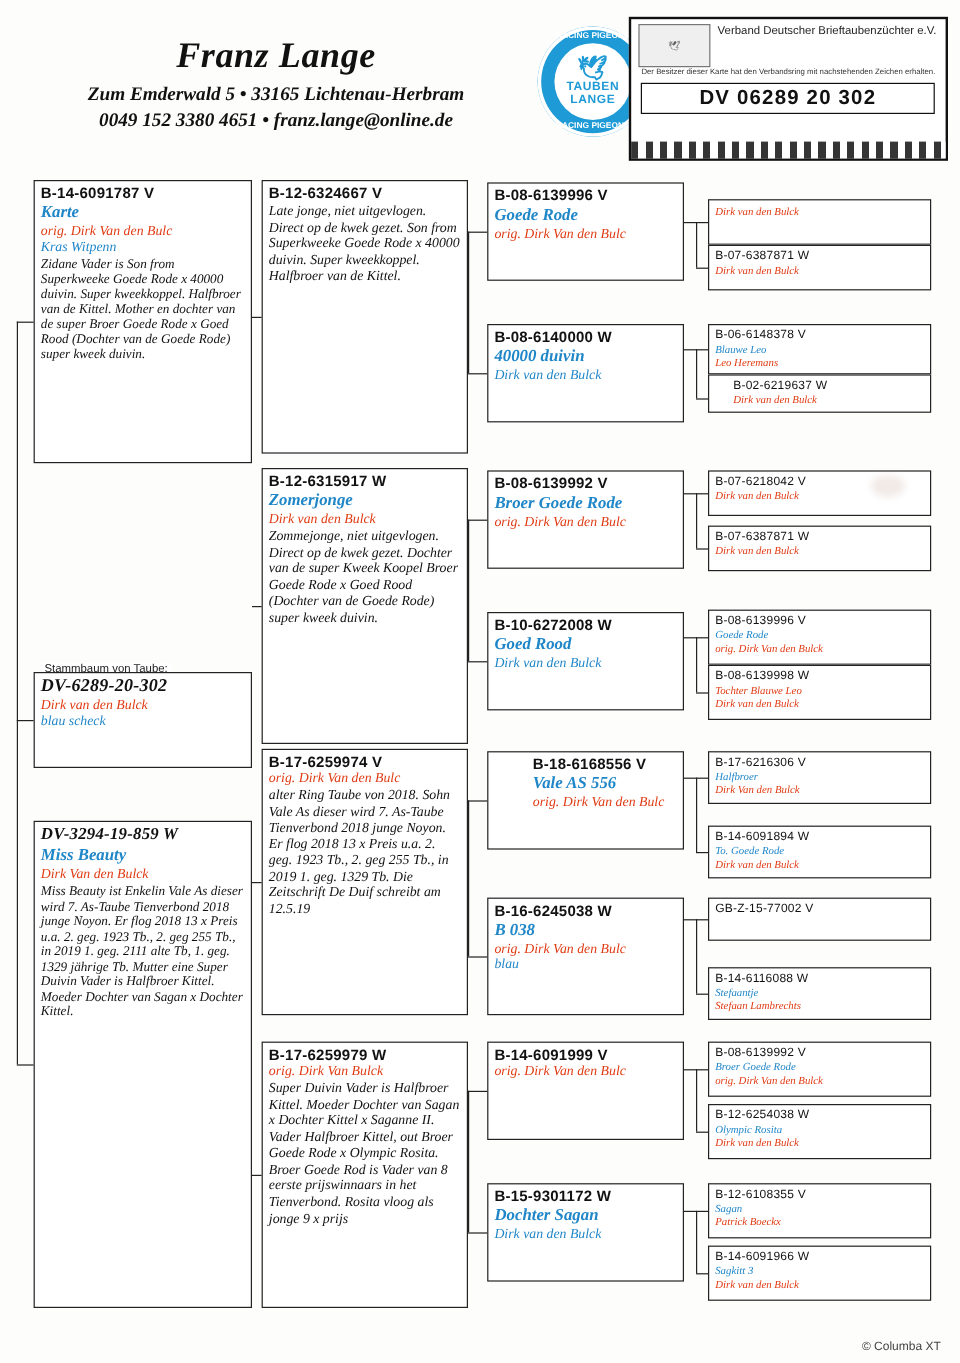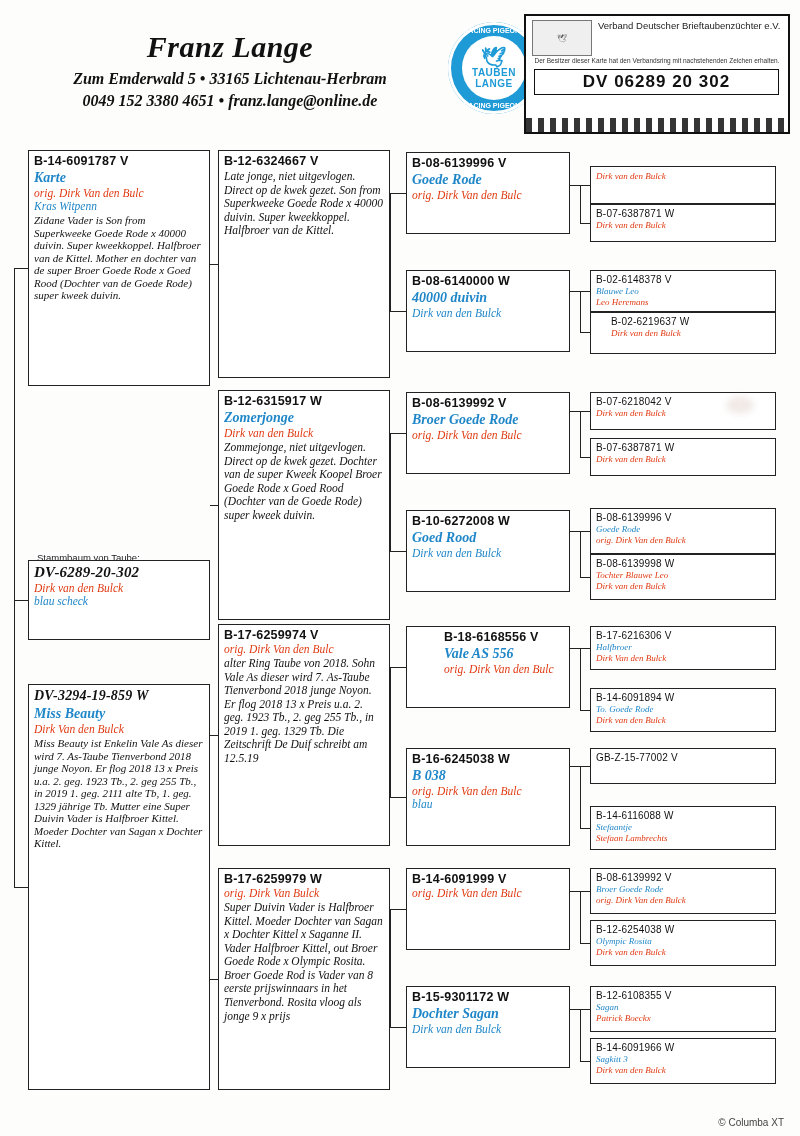--- a/index.html
+++ b/index.html
@@ -258,25 +258,25 @@
 
   <div class="box" style="left:590px;top:166px;width:186px;height:38px;">
     <div class="ttl xs"></div>
     <div class="org sm">Dirk van den Bulck</div>
   </div>
   <div class="box" style="left:590px;top:204px;width:186px;height:38px;">
     <div class="ttl xs">B-07-6387871 W</div>
     <div class="org sm">Dirk van den Bulck</div>
   </div>
   <div class="box" style="left:590px;top:270px;width:186px;height:42px;">
-    <div class="ttl xs">B-02-6148378 V</div>
+    <div class="ttl xs">B-06-6148378 V</div>
     <div class="blu sm">Blauwe Leo</div>
     <div class="org sm">Leo Heremans</div>
   </div>
-  <div class="box" style="left:590px;top:312px;width:186px;height:42px;padding-left:20px;">
+  <div class="box" style="left:590px;top:312px;width:186px;height:32px;padding-left:20px;">
     <div class="ttl xs">B-02-6219637 W</div>
     <div class="org sm">Dirk van den Bulck</div>
   </div>
   <div class="box" style="left:590px;top:392px;width:186px;height:38px;">
     <div class="ttl xs">B-07-6218042 V</div>
     <div class="org sm">Dirk van den Bulck</div>
   </div>
   <div class="box" style="left:590px;top:438px;width:186px;height:38px;">
     <div class="ttl xs">B-07-6387871 W</div>
     <div class="org sm">Dirk van den Bulck</div>

